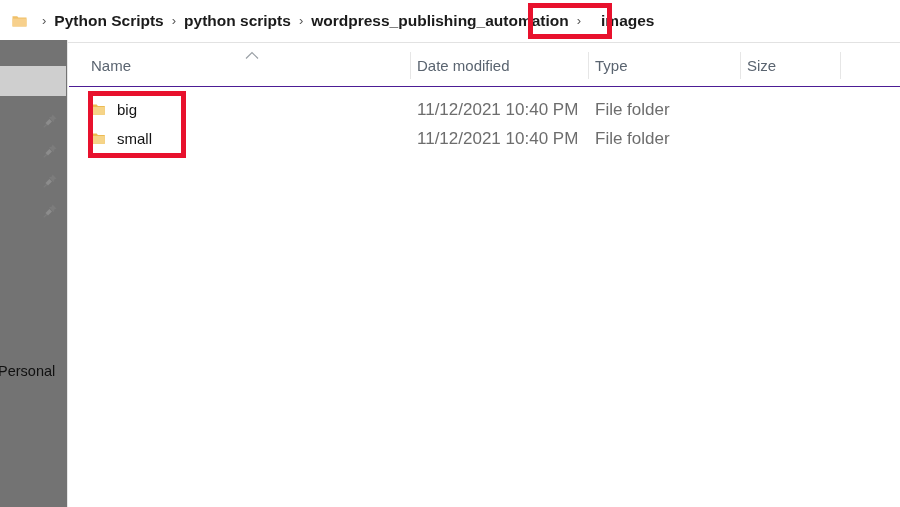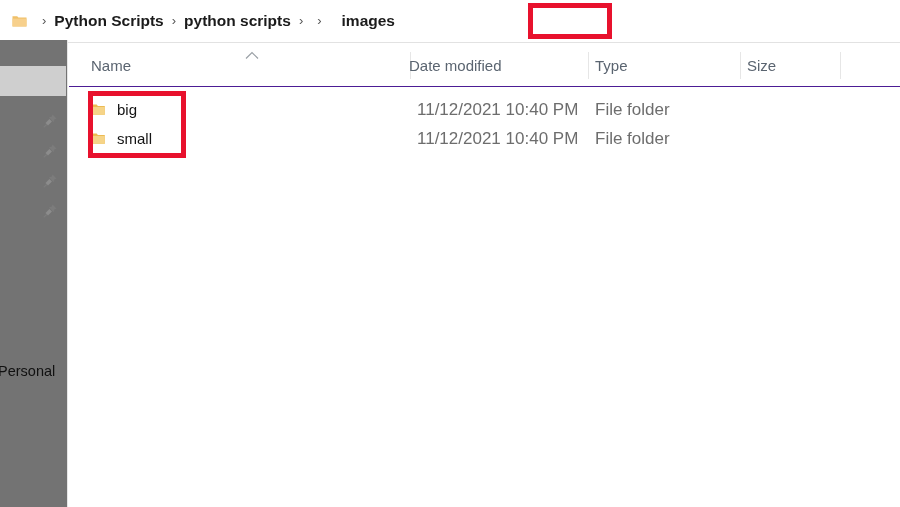--- a/index.html
+++ b/index.html
@@ -199,20 +199,21 @@
     <path d="M0.5 4.6 L14.5 4.6 L14.5 12.4 L0.5 12.4 Z" fill="#f7d08c"></path>
   </svg>
 
   <span class="crumb-sep">›</span>
   <span class="crumb">Python Scripts</span>
 
   <span class="crumb-sep">›</span>
   <span class="crumb">python scripts</span>
 
   <span class="crumb-sep">›</span>
+  <span class="crumb">wordpress_publishing_automation</span>
 
   <span class="crumb-sep">›</span>
   <span class="crumb" style="margin-left:12px;">images</span>
 </div>
 
 <div id="images-highlight"></div>
 
 <div id="navpane">
 
   <div class="nav-item selected" style="top:26px;">
@@ -266,21 +267,21 @@
 
 <div id="list-header">
   <div class="col-head" style="left:22px;">
     <span>Name</span>
   </div>
   <svg id="sort-chevron" viewBox="0 0 14 9">
     <path d="M1 7.5 L7 1.5 L13 7.5" stroke="#9aa0a6" stroke-width="1.2" fill="none"></path>
   </svg>
 
   <div class="col-divider" style="left:341px;"></div>
-  <div class="col-head" style="left:340px;">
+  <div class="col-head" style="left:348px;">
     <span>Date modified</span>
   </div>
 
   <div class="col-divider" style="left:519px;"></div>
   <div class="col-head" style="left:526px;">
     <span>Type</span>
   </div>
 
   <div class="col-divider" style="left:671px;"></div>
   <div class="col-head" style="left:678px;">

